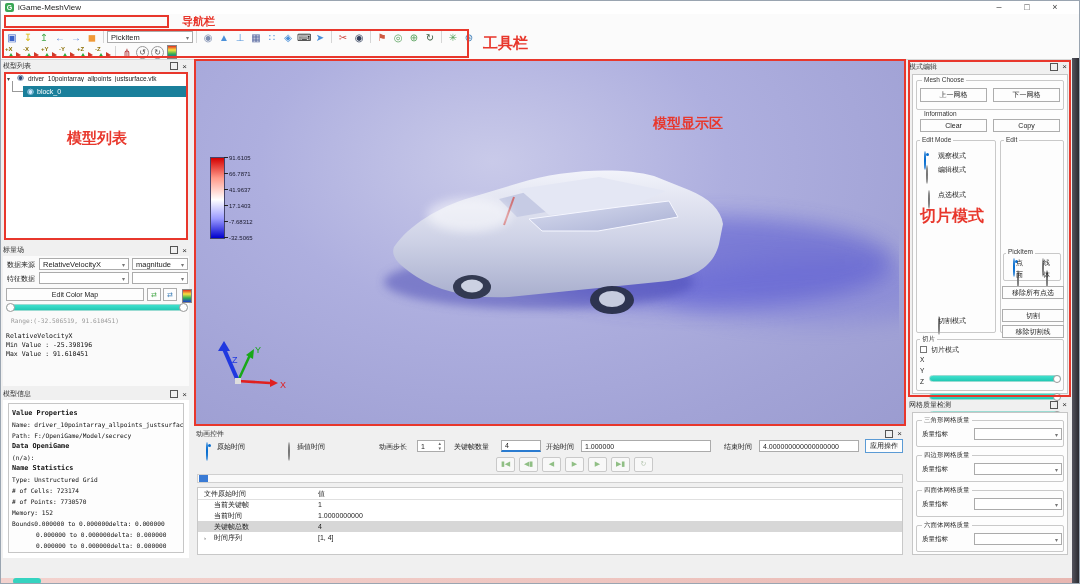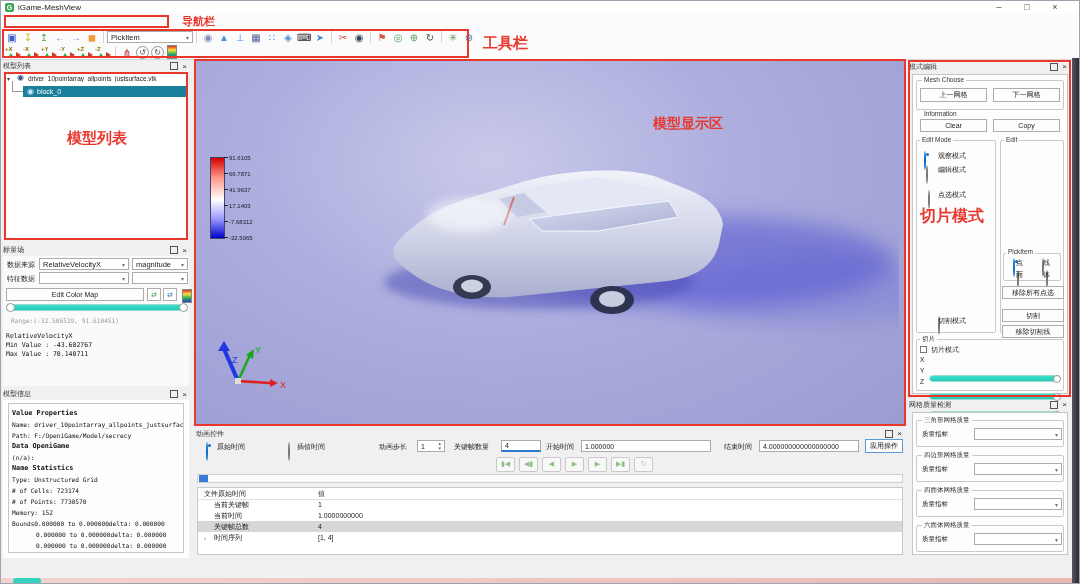--- a/index.html
+++ b/index.html
@@ -222,22 +222,22 @@
     <span class="abs btn" style="left:3px;top:32px;width:138px;height:13px;">Edit Color Map</span>
     <span class="abs btn" style="left:144px;top:32px;width:14px;height:13px;color:#49a94c;">⇄</span>
     <span class="abs btn" style="left:160px;top:32px;width:14px;height:13px;color:#3f7fb8;">⇄</span>
     <span class="abs" style="left:177px;top:33px;"><span class="cmap-icon" style="display:inline-block;"></span></span>
     <div class="abs teal-track" style="left:3px;top:48px;width:182px;">
       <span class="knob" style="left:-1px;"></span>
       <span class="knob" style="right:-1px;"></span>
     </div>
     <div class="abs mono" style="left:8px;top:61px;font-size:6.2px;color:#9a9a9a;">Range:(-32.506519,  91.610451)</div>
     <div class="abs mono" style="left:3px;top:76px;font-size:6.5px;color:#111;">RelativeVelocityX</div>
-    <div class="abs mono" style="left:3px;top:85px;font-size:6.5px;color:#111;">Min Value : -43.602767</div>
-    <div class="abs mono" style="left:3px;top:94px;font-size:6.5px;color:#111;">Max Value : 70.140711</div>
+    <div class="abs mono" style="left:3px;top:85px;font-size:6.5px;color:#111;">Min Value : -25.398196</div>
+    <div class="abs mono" style="left:3px;top:94px;font-size:6.5px;color:#111;">Max Value : 91.610451</div>
   </div>
 
   
   <div class="abs" style="left:2px;top:387px;width:186px;height:12px;display:flex;align-items:center;justify-content:space-between;">
     <span class="ptitle">模型信息</span>
     <span style="display:flex;align-items:center;gap:4px;padding-right:2px;">
       <span class="float-btn"></span>
       <span class="close-x">×</span>
     </span>
   </div>

